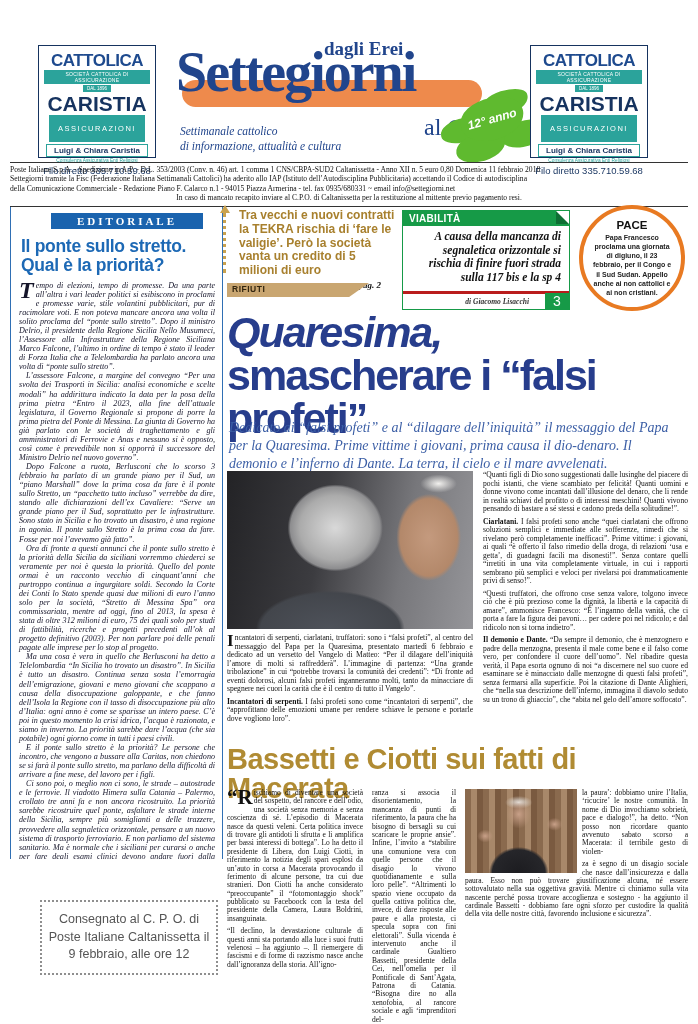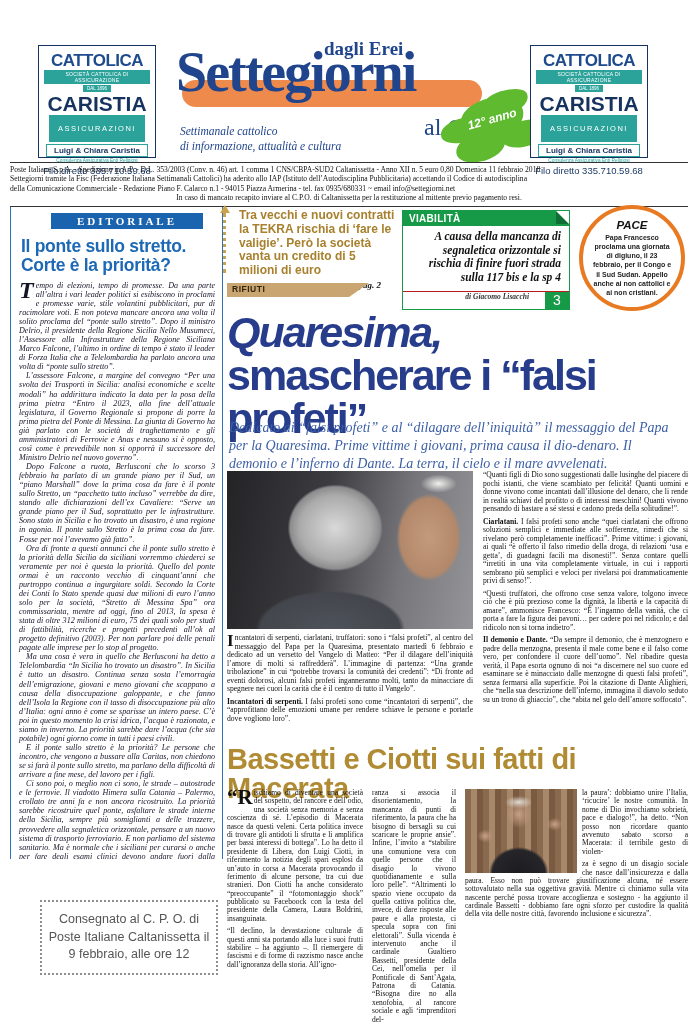--- a/index.html
+++ b/index.html
@@ -67,29 +67,29 @@
   .rif-page { text-align:right; font-size:9px; font-weight:bold; font-style:italic; margin:2px 16px 0 0; }
   .rif-banner { position:absolute; left:0; top:78px; width:142px; background:#c9a671; color:#33260f;
     font-family:"Liberation Sans", sans-serif; font-weight:bold; font-size:8.5px; letter-spacing:0.5px;
     padding:1px 0 3px 5px; clip-path:polygon(0 0, 100% 0, 86% 100%, 0 100%); }
   .viabilita { position:absolute; left:175px; top:5px; width:168px; height:100px; border:1.5px solid #169a47; background:#fff; }
   .via-header { position:relative; background:#169a47; color:#fff; font-family:"Liberation Sans", sans-serif;
     font-weight:bold; font-size:10px; padding:2px 0 2px 6px; letter-spacing:0.3px; }
   .via-fold { position:absolute; right:0; top:0; width:0; height:0; border-top:13px solid #fff; border-left:13px solid #0e6e33; }
   .via-text { font-weight:bold; font-style:italic; font-size:11.5px; line-height:1.18; text-align:right;
     padding:4px 8px 2px 6px; color:#111; margin:0; }
-  .via-foot { position:absolute; bottom:0; left:0; right:0; border-top:1px solid #b91c1c; height:18px;
-    display:flex; align-items:flex-start; justify-content:flex-end; }
+  .via-foot { position:absolute; bottom:0; left:0; right:0; border-top:3px solid #b91c1c; height:18px;
+    display:flex; align-items:center; justify-content:flex-end; }
   .via-byline { font-style:italic; font-weight:bold; font-size:7.5px; color:#333; margin-right:16px; }
   .via-page { background:#169a47; color:#fff; width:24px; height:17px; text-align:center;
     font-family:"Liberation Sans", sans-serif; font-size:14px; line-height:17px; }
   .pace { position:absolute; left:352px; top:0; width:106px; height:106px; border:4px solid #e87a22; border-radius:50%;
     background:#fff; display:flex; flex-direction:column; align-items:center; justify-content:center;
     padding:8px; font-family:"Liberation Sans", sans-serif; }
-  .pace-title { font-weight:bold; font-size:11.5px; margin-bottom:2px; color:#111;font-style:italic; }
+  .pace-title { font-weight:bold; font-size:11.5px; margin-bottom:2px; color:#111; }
   .pace-text { font-weight:bold; font-size:7px; text-align:center; line-height:1.3; color:#222; }
   
   .headline { position:absolute; top:106px; left:0; width:461px; color:#273d8c;
     font-family:"Liberation Sans", sans-serif; font-weight:bold; font-size:43px; line-height:1.0; letter-spacing:-2px; }
   .headline .it { font-style:italic; }
   .standfirst { position:absolute; top:214px; left:2px; width:445px; color:#3c5fa6; font-style:italic;
     font-size:14px; line-height:1.3; }
   
   .article { position:absolute; top:266px; left:0; width:461px; height:270px; overflow:hidden; display:flex; gap:10px; }
   .art-left { width:246px; }
@@ -165,21 +165,21 @@
     <p class="l1">Poste Italiane S.p.A. - Spedizione in A.P. - D.L. 353/2003 (Conv. n. 46) art. 1 comma 1 CNS/CBPA-SUD2 Caltanissetta - Anno XII n. 5 euro 0,80 Domenica 11 febbraio 2018</p>
     <p>Settegiorni tramite la Fisc (Federazione Italiana Settimanali Cattolici) ha aderito allo IAP (Istituto dell’Autodisciplina Pubblicitaria) accettando il Codice di autodisciplina</p>
     <p>della Comunicazione Commerciale - Redazione Piano F. Calarco n.1 - 94015 Piazza Armerina - tel. fax 0935/680331 ~ email info@settegiorni.net</p>
     <p class="l4">In caso di mancato recapito inviare al C.P.O. di Caltanissetta per la restituzione al mittente previo pagamento resi.</p>
   </div>
 
   <div class="editorial">
     <div class="ed-kicker">EDITORIALE</div>
     <div class="ed-title">
       <div>Il ponte sullo stretto.</div>
-      <div>Corte è la priorità?</div>
+      <div>Qual è la priorità?</div>
     </div>
     <div class="ed-body">
       <p class="first"><span class="ed-drop">T</span><span>empo di elezioni, tempo di promesse. Da una parte all’altra i vari leader politici si esibiscono in proclami e promesse varie, stile volantini pubblicitari, pur di racimolare voti. E non poteva mancare ancora una volta il solito proclama del “ponte sullo stretto”. Dopo il ministro Delrio, il presidente della Regione Sicilia Nello Musumeci, l’Assessore alla Infrastrutture della Regione Siciliana Marco Falcone, l’ultimo in ordine di tempo è stato il leader di Forza Italia che a Telelombardia ha parlato ancora una volta di “ponte sullo stretto”.</span></p>
       <p>L’assessore Falcone, a margine del convegno “Per una svolta dei Trasporti in Sicilia: analisi economiche e scelte modali” ha addirittura indicato la data per la posa della prima pietra “Entro il 2023, alla fine dell’attuale legislatura, il Governo Regionale si propone di porre la prima pietra del Ponte di Messina. La giunta di Governo ha già parlato con le società di traghettamento e gli amministratori di Ferrovie e Anas e nessuno si è opposto, così come è prevedibile non si opporrà il successore del Ministro Delrio nel nuovo governo”.</p>
       <p>Dopo Falcone a ruota, Berlusconi che lo scorso 3 febbraio ha parlato di un grande piano per il Sud, un “piano Marshall” dove la prima cosa da fare è il ponte sullo Stretto, un “pacchetto tutto incluso” verrebbe da dire, stando alle dichiarazioni dell’ex Cavaliere: “Serve un grande piano per il Sud, soprattutto per le infrastrutture. Sono stato in Sicilia e ho trovato un disastro, è una regione in agonia. Il ponte sullo Stretto è la prima cosa da fare. Fosse per noi l’avevamo già fatto”.</p>
       <p>Ora di fronte a questi annunci che il ponte sullo stretto è la priorità della Sicilia da siciliani vorremmo chiederci se veramente per noi è questa la priorità. Quello del ponte ormai è un racconto vecchio di cinquant’anni che purtroppo continua a ingurgitare soldi. Secondo la Corte dei Conti lo Stato spende quasi due milioni di euro l’anno solo per la società, “Stretto di Messina Spa” ora commissariata, mentre ad oggi, fino al 2013, la spesa è stata di oltre 312 milioni di euro, 75 dei quali solo per studi di fattibilità, ricerche e progetti precedenti all’ok al progetto definitivo (2003). Per non parlare poi delle penali pagate alle imprese per lo stop al progetto.</p>
       <p>Ma una cosa è vera in quello che Berlusconi ha detto a Telelombardia “In Sicilia ho trovato un disastro”. In Sicilia è tutto un disastro. Continua senza sosta l’emorragia dell’emigrazione, giovani e meno giovani che scappano a causa della disoccupazione galoppante, e che fanno dell’Isola la Regione con il tasso di disoccupazione più alto d’Italia: ogni anno è come se sparisse un intero paese. C’è poi in questo momento la crisi idrica, l’acqua è razionata, e siamo in inverno. La priorità sarebbe dare l’acqua (che sia potabile) ogni giorno come in tutti i paesi civili.</p>
       <p>E il ponte sullo stretto è la priorità? Le persone che incontro, che vengono a bussare alla Caritas, non chiedono se si farà il ponte sullo stretto, ma parlano della difficoltà di arrivare a fine mese, del lavoro per i figli.</p>
       <p>Ci sono poi, o meglio non ci sono, le strade – autostrade e le ferrovie. Il viadotto Himera sulla Catania – Palermo, crollato tre anni fa e non ancora ricostruito. La priorità sarebbe ricostruire quel ponte, asfaltare le strade interne della Sicilia, sempre più somiglianti a delle trazzere, provvedere alla segnaletica orizzontale, pensare a un nuovo sistema di trasporto ferroviario. E non parliamo del sistema sanitario. Ma è normale che i siciliani per curarsi o anche per fare degli esami clinici devono andare fuori dalla Sicilia? La priorità per la Sicilia è la normalità: lavoro dignitoso, strade normali, linee ferrate normali, assistenza sanitaria efficiente, la possibilità di far rimanere i giovani nei nostri paesi e nelle nostre città, l’acqua ogni giorno.</p>
 
@@ -228,21 +228,21 @@
         <p>“Questi truffatori, che offrono cose senza valore, tolgono invece ciò che è più prezioso come la dignità, la libertà e la capacità di amare”, ammonisce Francesco: “È l’inganno della vanità, che ci porta a fare la figura dei pavoni… per cadere poi nel ridicolo; e dal ridicolo non si torna indietro”.</p>
         <p><span class="lead-bold">Il demonio e Dante.</span><span> “Da sempre il demonio, che è menzognero e padre della menzogna, presenta il male come bene e il falso come vero, per confondere il cuore dell’uomo”. Nel ribadire questa verità, il Papa esorta ognuno di noi “a discernere nel suo cuore ed esaminare se è minacciato dalle menzogne di questi falsi profeti”, senza fermarsi alla superficie. Poi la citazione di Dante Alighieri, che “nella sua descrizione dell’inferno, immagina il diavolo seduto su un trono di ghiaccio”, che “abita nel gelo dell’amore soffocato”.</span></p>
       </div>
     </div>
 
     <div class="headline2">Bassetti e Ciotti sui fatti di Macerata</div>
 
     <div class="bottom">
       <div class="b-col1">
         <p><span class="b-open">“R</span><span>ischiamo di diventare una società del sospetto, del rancore e dell’odio, una società senza memoria e senza coscienza di sé. L’episodio di Macerata nasce da questi veleni. Certa politica invece di trovare gli antidoti li sfrutta e li amplifica per bassi interessi di bottega”. Lo ha detto il presidente di Libera, don Luigi Ciotti, in riferimento la notizia degli spari esplosi da un’auto in corsa a Macerata provocando il ferimento di alcune persone, tra cui due stranieri. Don Ciotti ha anche considerato “preoccupante” il “fotomontaggio shock” pubblicato su Faceboock con la testa del presidente della Camera, Laura Boldrini, insanguinata.</span></p>
-        <p>“Il declino, la devastazione culturale di questi anni sta portando alla luce i suoi frutti stabilire – ha aggiunto –. Il riemergere di fascismi e di forme di razzismo nasce anche dall’ignoranza della storia. All’igno-</p>
+        <p>“Il declino, la devastazione culturale di questi anni sta portando alla luce i suoi frutti velenosi – ha aggiunto –. Il riemergere di fascismi e di forme di razzismo nasce anche dall’ignoranza della storia. All’igno-</p>
       </div>
       <div class="b-col2">
         <p>ranza si associa il disorientamento, la mancanza di punti di riferimento, la paura che ha bisogno di bersagli su cui scaricare le proprie ansie”. Infine, l’invito a “stabilire una comunione vera con quelle persone che il disagio lo vivono quotidianamente e sulla loro pelle”. “Altrimenti lo spazio viene occupato da quella cattiva politica che, invece, di dare risposte alle paure e alla protesta, ci specula sopra con fini elettorali”. Sulla vicenda è intervenuto anche il cardinale Gualtiero Bassetti, presidente della Cei, nell’omelia per il Pontificale di Sant’Agata, Patrona di Catania. “Bisogna dire no alla xenofobia, al rancore sociale e agli ‘imprenditori del-</p>
       </div>
       <div class="b-col3">
         <div class="photo-cardinal"></div>
         <p>la paura’: dobbiamo unire l’Italia, ‘ricucire’ le nostre comunità. In nome di Dio invochiamo sobrietà, pace e dialogo!”, ha detto. “Non posso non ricordare quanto avvenuto sabato scorso a Macerata: il terribile gesto di violen-</p>
         <p>za è segno di un disagio sociale che nasce dall’insicurezza e dalla paura. Esso non può trovare giustificazione alcuna, né essere sottovalutato nella sua oggettiva gravità. Mentre ci chiniamo sulla vita nascente perché possa trovare accoglienza e sostegno - ha aggiunto il cardinale Bassetti - dobbiamo fare ogni sforzo per custodire la qualità della vita delle nostre città, favorendo inclusione e sicurezza”.</p>
       </div>
     </div>

